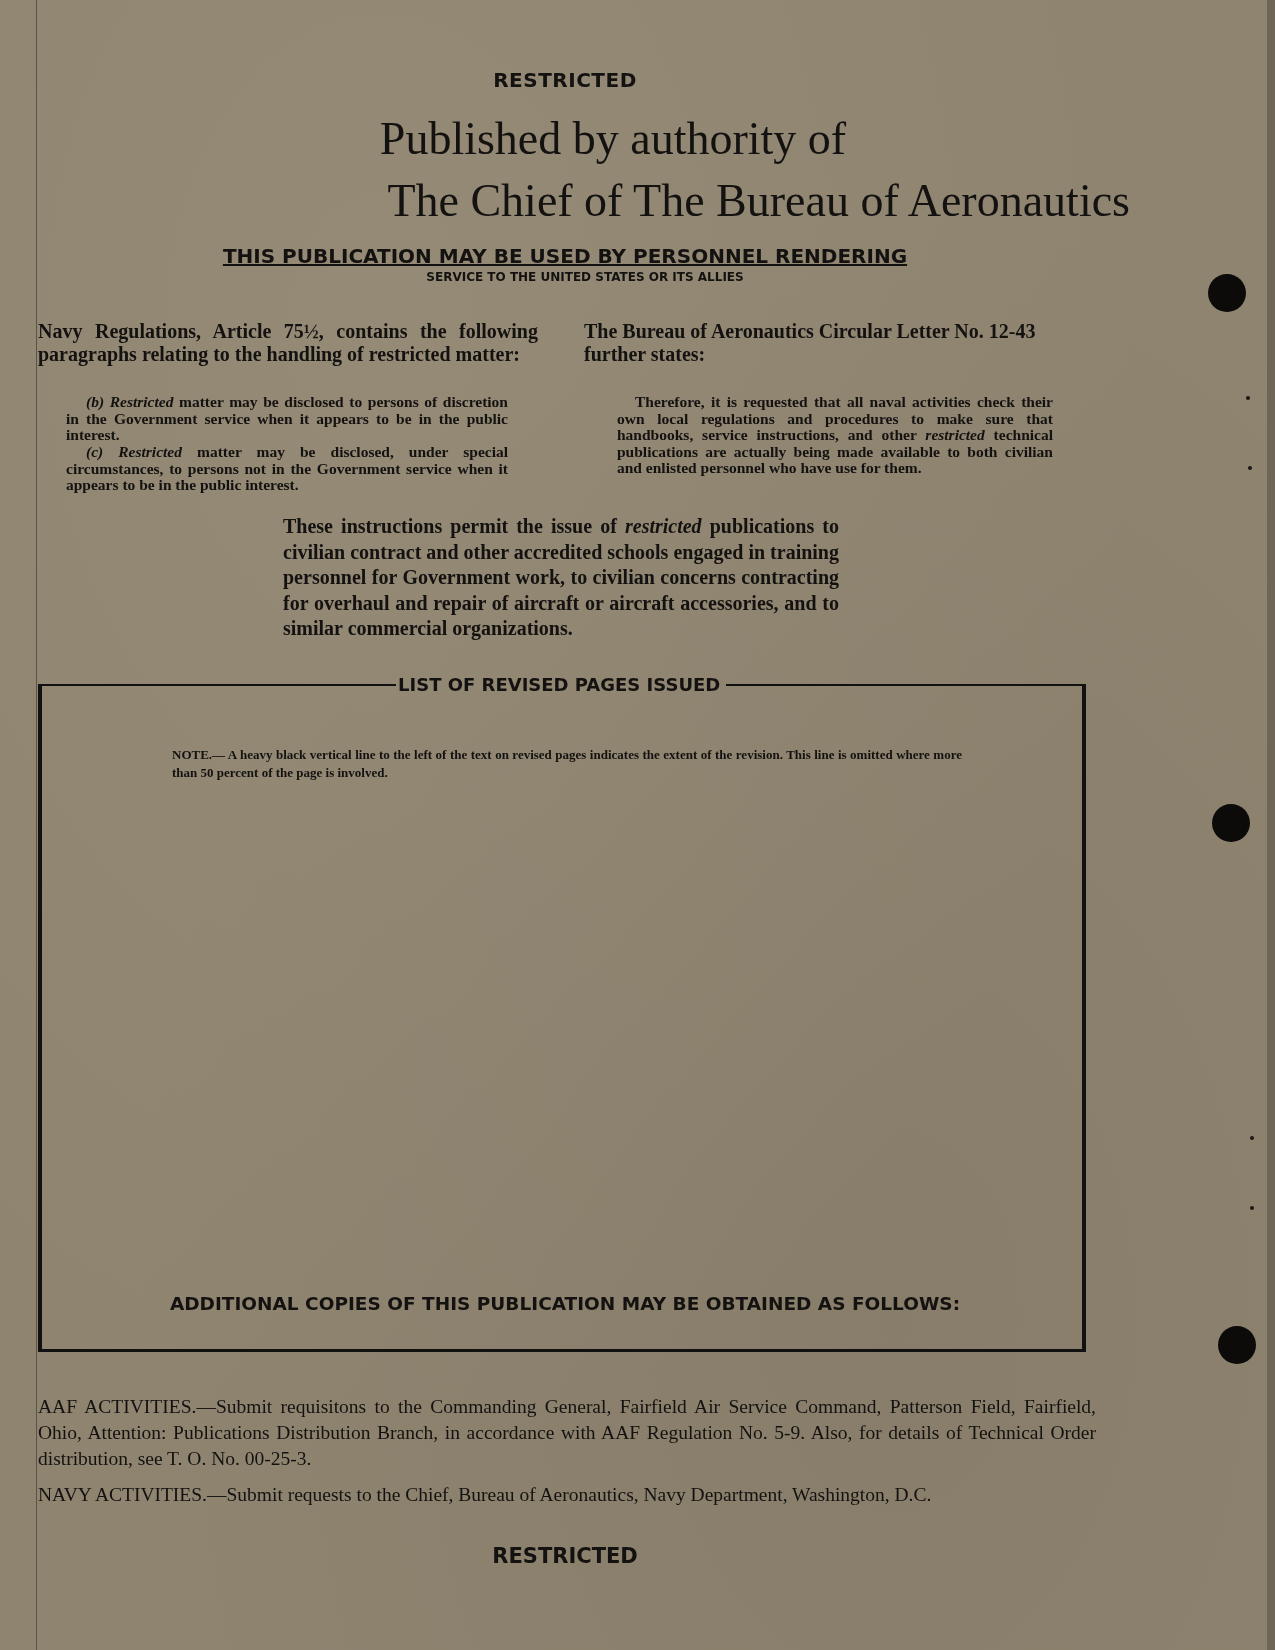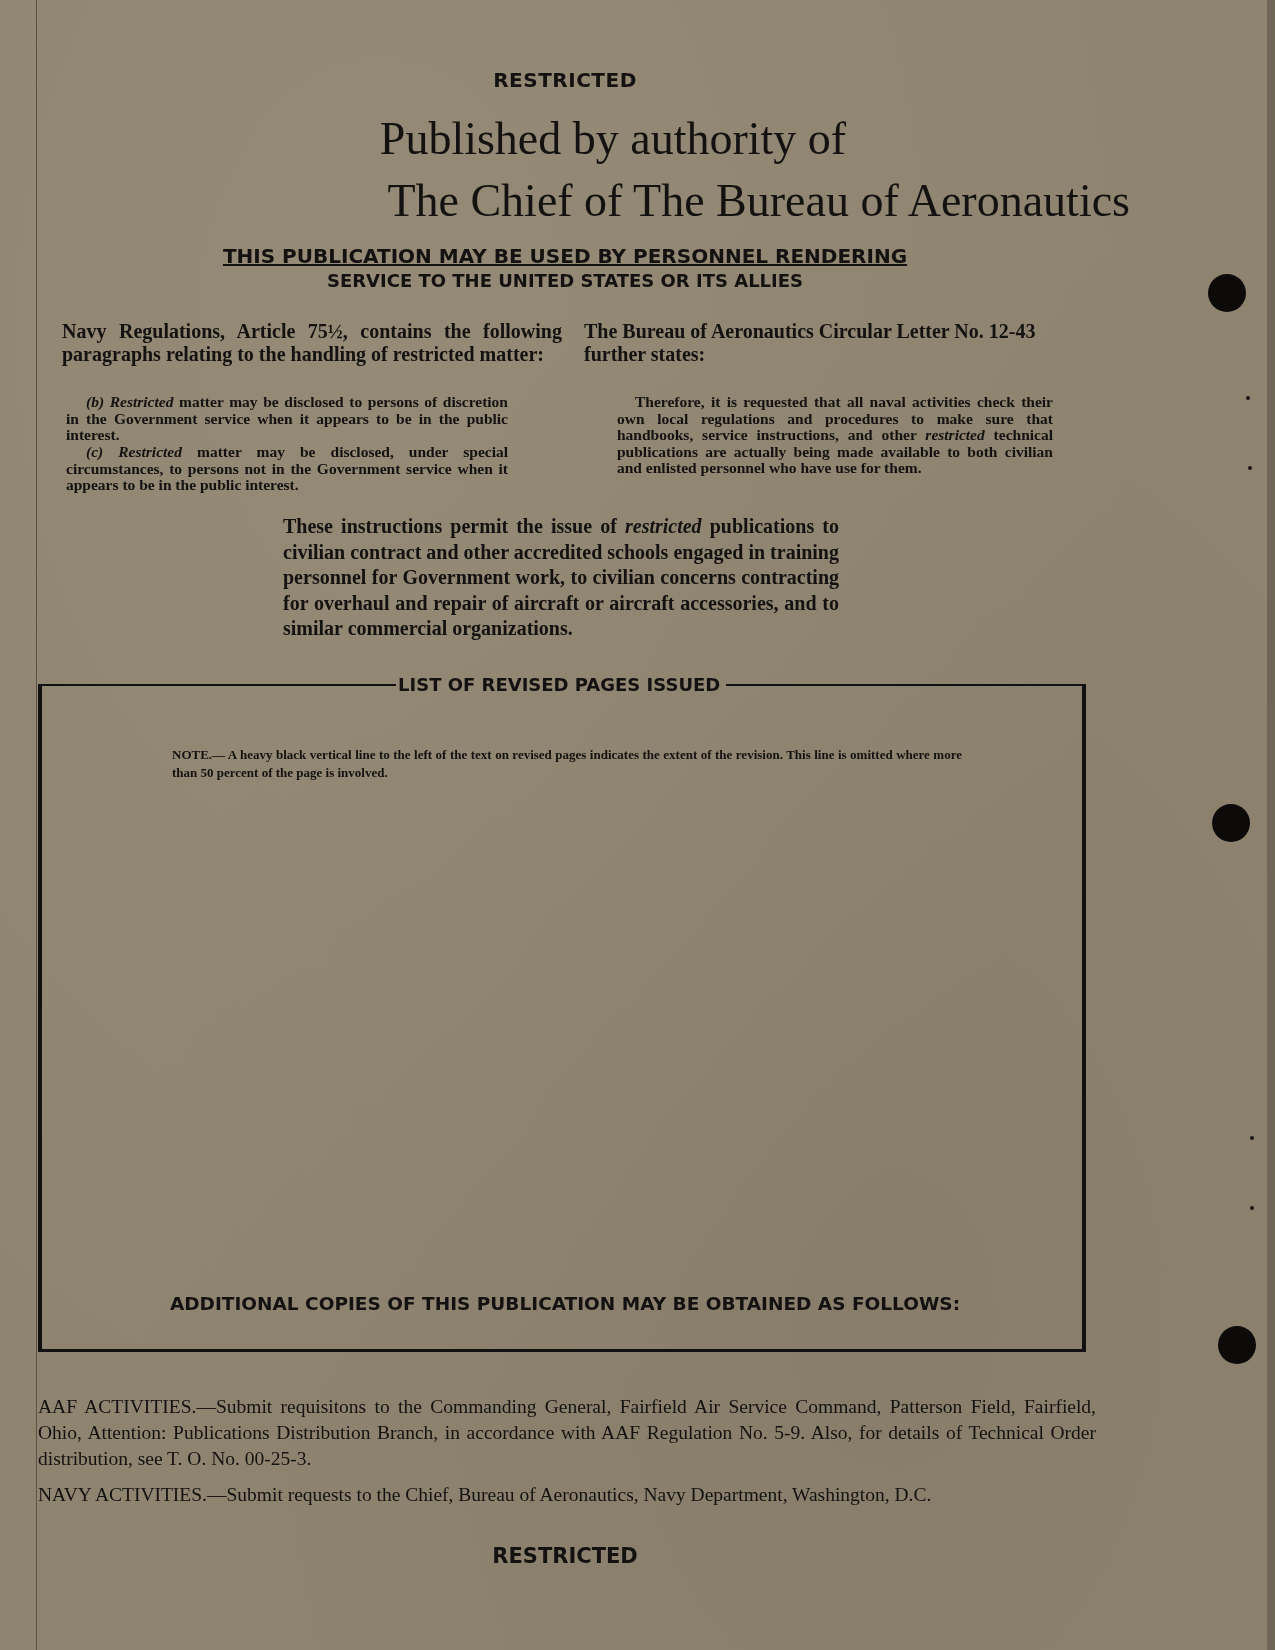--- a/index.html
+++ b/index.html
@@ -40,23 +40,23 @@
 <div class="hole" style="left:1218px;top:1326px;"></div>
 <div class="dot" style="left:1246px;top:396px;"></div>
 <div class="dot" style="left:1248px;top:466px;"></div>
 <div class="dot" style="left:1250px;top:1136px;"></div>
 <div class="dot" style="left:1250px;top:1206px;"></div>
 
 <div class="abs center sans-heavy" style="left:0;width:1130px;top:68px;font-size:20px;letter-spacing:0.5px;">RESTRICTED</div>
 <div class="abs center serif" style="left:0;width:1130px;top:112px;font-size:46px;margin-left:48px;">Published by authority of</div>
 <div class="abs center serif" style="left:0;width:1130px;top:174px;font-size:46px;text-align:right;">The Chief of The Bureau of Aeronautics</div>
 <div class="abs center sans-heavy" style="left:0;width:1130px;top:244px;font-size:20px;text-decoration:underline;">THIS PUBLICATION MAY BE USED BY PERSONNEL RENDERING</div>
-<div class="abs center sans-heavy" style="left:0;width:1130px;top:270px;font-size:18px;">SERVICE TO THE UNITED STATES OR ITS ALLIES</div>
+<div class="abs center sans-heavy" style="left:0;width:1130px;top:270px;font-size:12px;padding-left:20px;">SERVICE TO THE UNITED STATES OR ITS ALLIES</div>
 
-<div class="abs bold justify" style="left:38px;top:320px;width:500px;font-size:20px;line-height:23px;padding-left:24px;">
+<div class="abs bold justify" style="left:38px;top:320px;width:500px;font-size:20px;line-height:23px;">
   <span>Navy Regulations, Article 75½, contains the following paragraphs relating to the handling of restricted matter:</span>
 </div>
 <div class="abs bold justify" style="left:66px;top:394px;width:442px;font-size:15.5px;line-height:16.5px;text-indent:20px;">
   <span class="ital">(b)</span>
   <span class="ital">Restricted</span>
   <span>matter may be disclosed to persons of discretion in the Government service when it appears to be in the public interest.</span>
 </div>
 <div class="abs bold justify" style="left:66px;top:444px;width:442px;font-size:15.5px;line-height:16.5px;text-indent:20px;">
   <span class="ital">(c)</span>
   <span class="ital">Restricted</span>

